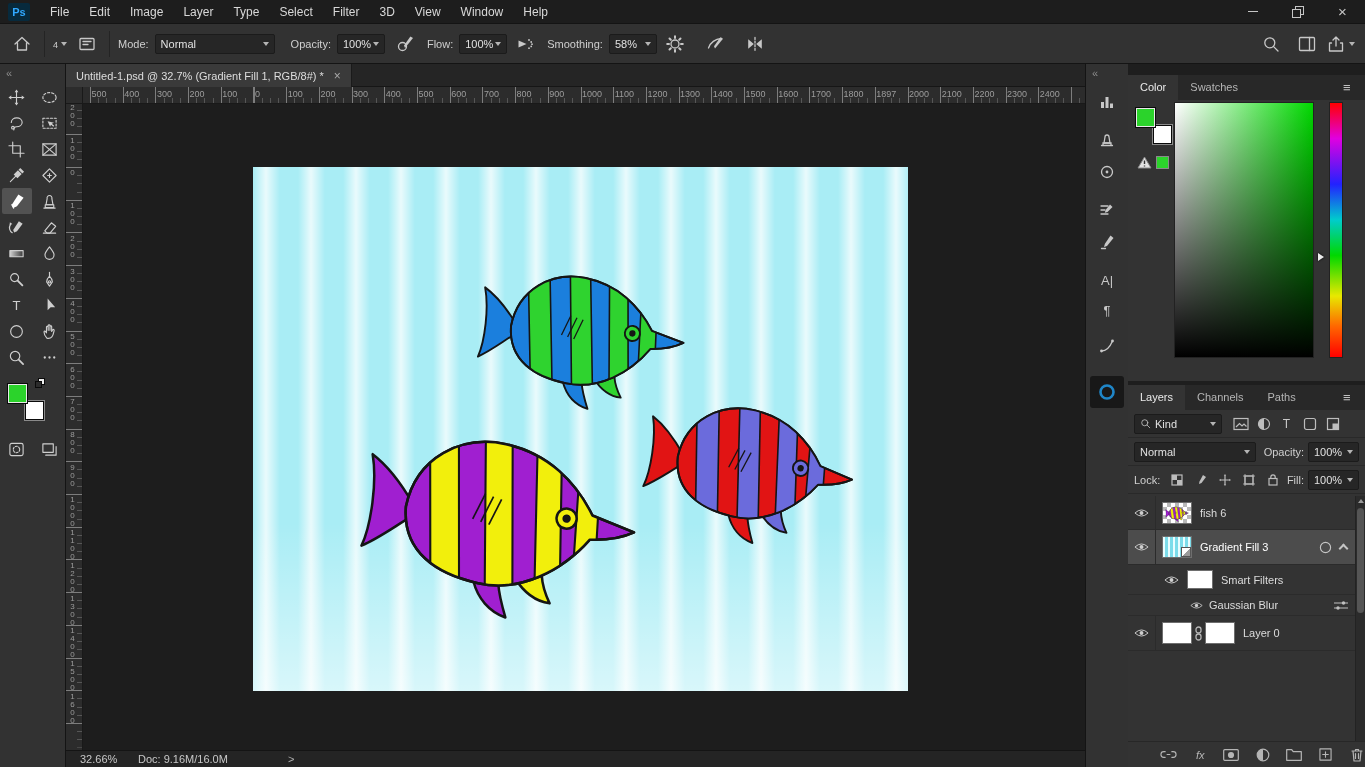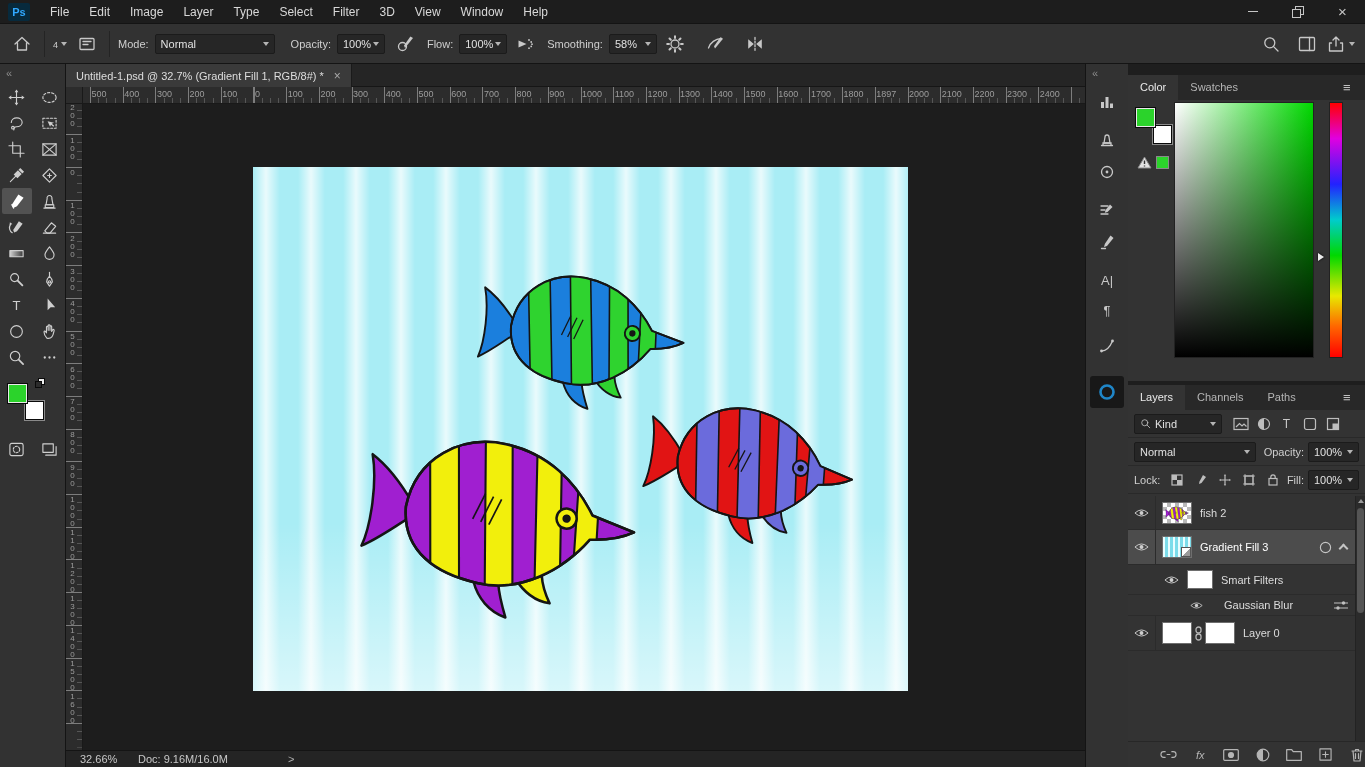--- a/index.html
+++ b/index.html
@@ -723,21 +723,21 @@
               <svg width="15" height="10" viewBox="0 0 16 10">
                 <path d="M1 5Q8 -1.5 15 5Q8 11.5 1 5Z" fill="none" stroke="#cfcfcf"></path>
                 <circle cx="8" cy="5" r="2.1" fill="#cfcfcf"></circle>
               </svg>
             </div>
           <div class="lthumb checker">
               <svg class="minifish" viewBox="0 0 340 240" style="--body: #a01fd0; --stripe: #f2ef0c;">
                 <use href="#fish"></use>
               </svg>
             </div>
-          <span class="lname">fish 2</span>
+          <span class="lname">fish 6</span>
         </div>
 
         <div class="lrow sel-row" style="height:35px">
           <div class="eyecol">
               <svg width="15" height="10" viewBox="0 0 16 10">
                 <path d="M1 5Q8 -1.5 15 5Q8 11.5 1 5Z" fill="none" stroke="#cfcfcf"></path>
                 <circle cx="8" cy="5" r="2.1" fill="#cfcfcf"></circle>
               </svg>
             </div>
           <div class="lthumb gradthumb">
@@ -763,21 +763,21 @@
           <span class="lname">Smart Filters</span>
         </div>
 
         <div class="lrow" style="height:21px;padding-left:62px">
           <span style="margin-right:6px">
               <svg width="13" height="9" viewBox="0 0 16 10">
                 <path d="M1 5Q8 -1.5 15 5Q8 11.5 1 5Z" fill="none" stroke="#cfcfcf"></path>
                 <circle cx="8" cy="5" r="2.1" fill="#cfcfcf"></circle>
               </svg>
             </span>
-          <span class="lname" style="margin-left:15px">Gaussian Blur</span>
+          <span class="lname" style="margin-left:0">Gaussian Blur</span>
           <span class="fxslider" style="margin-left:auto;margin-right:6px">
               <svg width="16" height="11" viewBox="0 0 16 11">
                 <path d="M1 3h14M1 8h14"></path>
                 <circle cx="10.5" cy="3" r="1.7" fill="#c0c0c0" stroke="none"></circle>
                 <circle cx="5" cy="8" r="1.7" fill="#c0c0c0" stroke="none"></circle>
               </svg>
             </span>
         </div>
 
 

